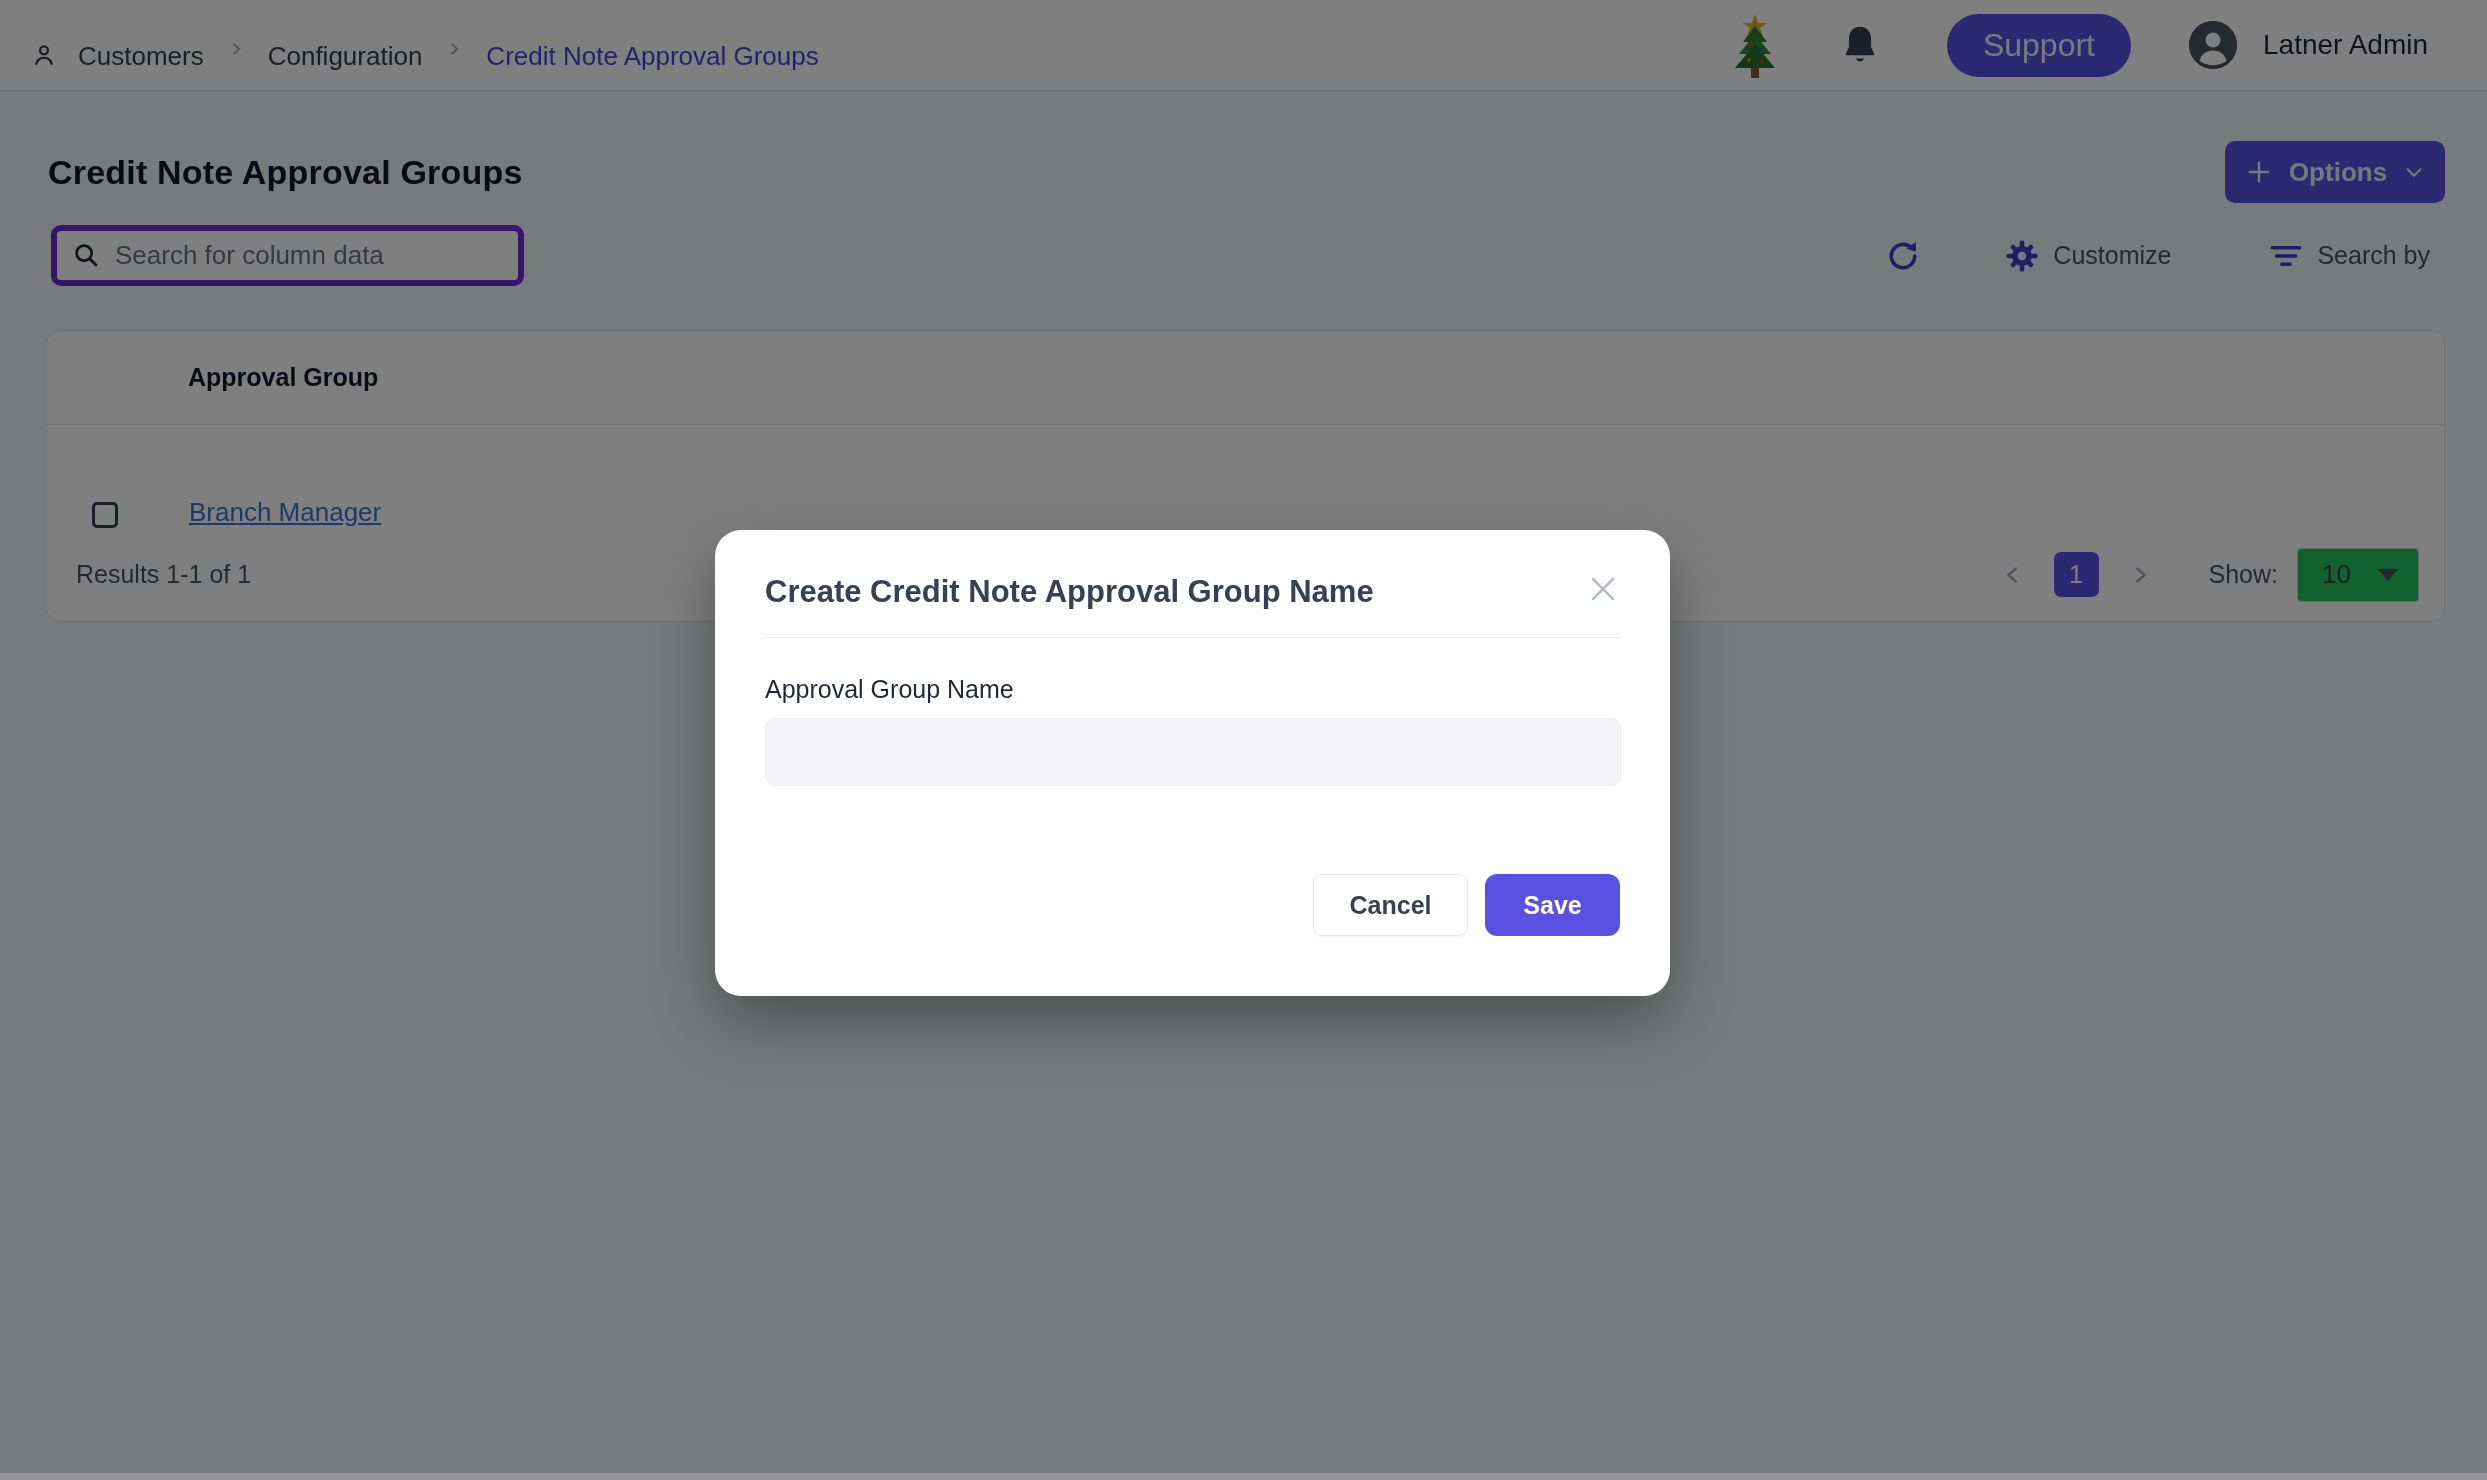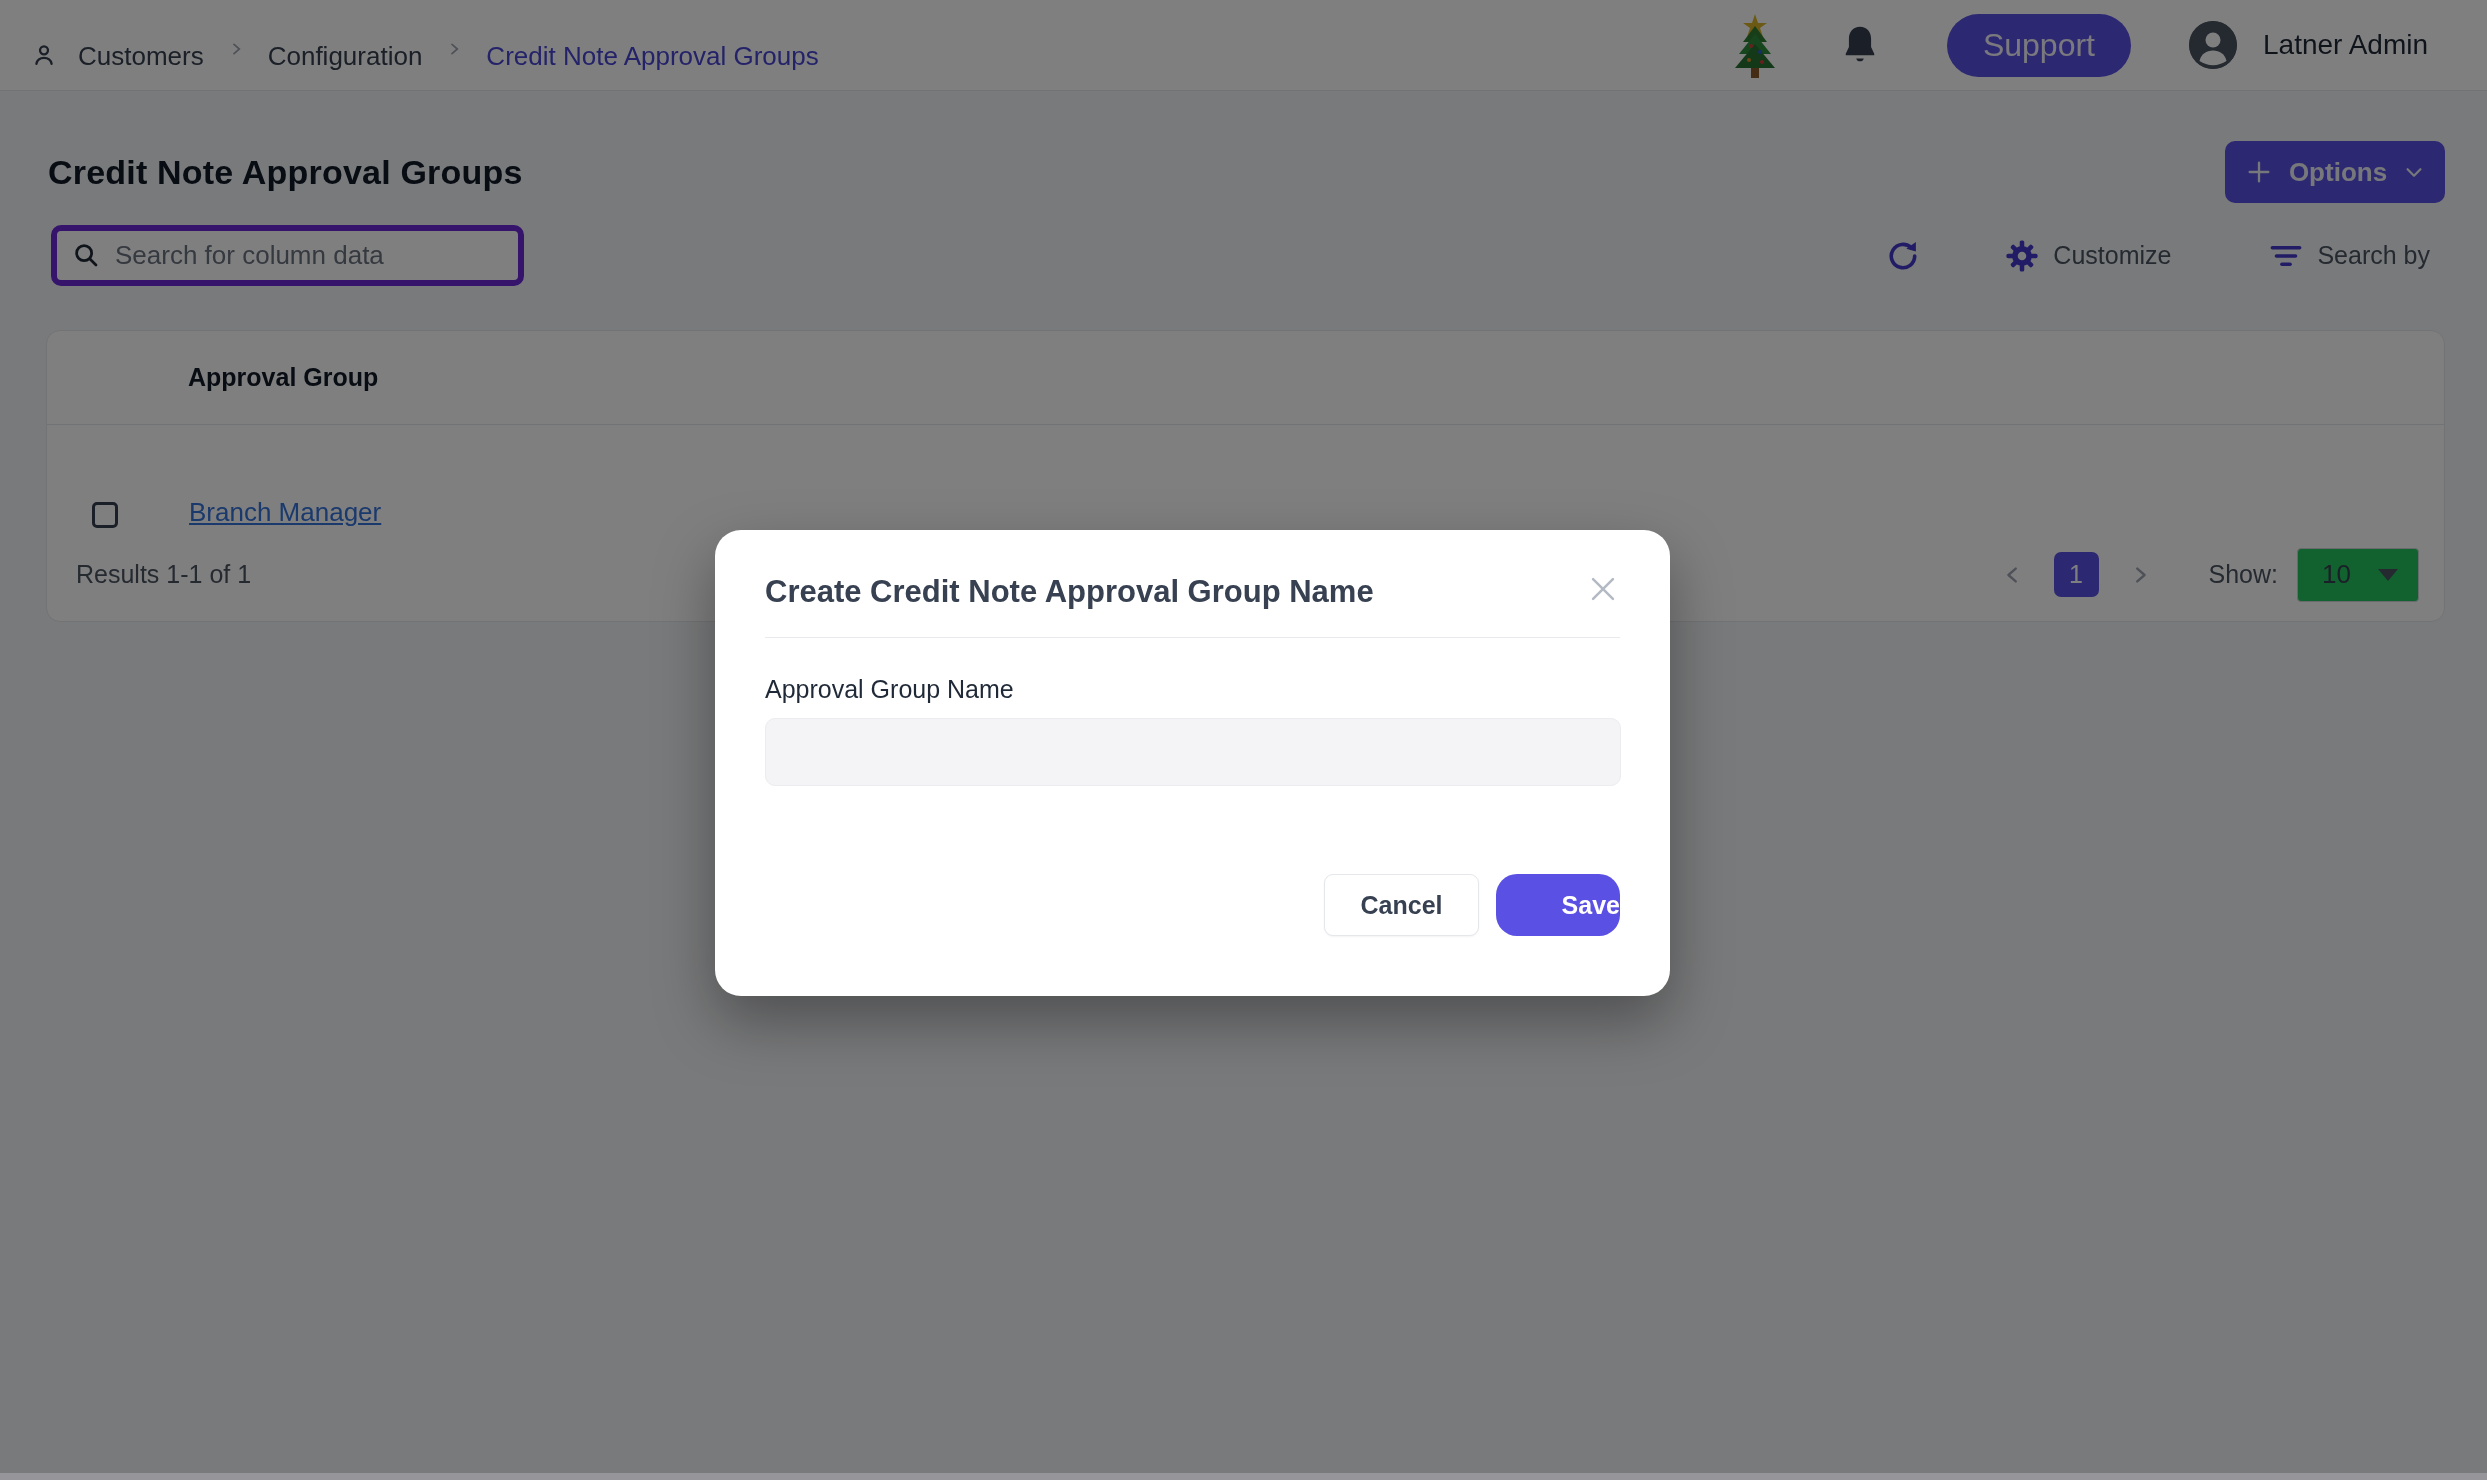--- a/index.html
+++ b/index.html
@@ -82,22 +82,22 @@
   .modal-title { font-size:31px; font-weight:700; color:#374151; }
   .modal-close { background:none; border:none; cursor:pointer; padding:0; margin-top:-2px; display:flex; }
   .modal-div { border:none; border-top:1px solid #e8eaee; margin-top:27px; }
   .field-label { display:block; margin-top:37px; font-size:25px; color:#1f2937; }
   .field-input { margin-top:14px; width:856px; height:68px; background:#f4f4f6; border:1px solid #ececf0;
                  border-radius:10px; font-size:26px; color:#374151; padding:0 22px; font-family:inherit; outline:none; }
   .modal-actions { margin-top:88px; display:flex; justify-content:flex-end; gap:17px; }
   .btn-cancel { width:155px; height:62px; background:#ffffff; border:1px solid #e5e7eb; border-radius:9px;
                 font-size:25px; font-weight:600; color:#374151; cursor:pointer; font-family:inherit;
                 box-shadow:0 1px 2px rgba(0,0,0,0.05); }
-  .btn-save { width:124px; height:62px; background:#5a50e4; border:none; border-radius:21px;
-              font-size:25px; font-weight:600; color:#ffffff; cursor:pointer; font-family:inherit;text-align:right; }
+  .btn-save { width:135px; height:62px; background:#5a50e4; border:none; border-radius:12px;
+              font-size:25px; font-weight:600; color:#ffffff; cursor:pointer; font-family:inherit; }
 </style>
 </head>
 <body>
 
 <div class="app">
 
   <header class="topbar">
     <nav class="breadcrumb">
       <span class="bc-icon">
         <svg width="28" height="28" viewBox="0 0 24 24" fill="none" stroke="#374151" stroke-width="2" stroke-linecap="round" stroke-linejoin="round">

